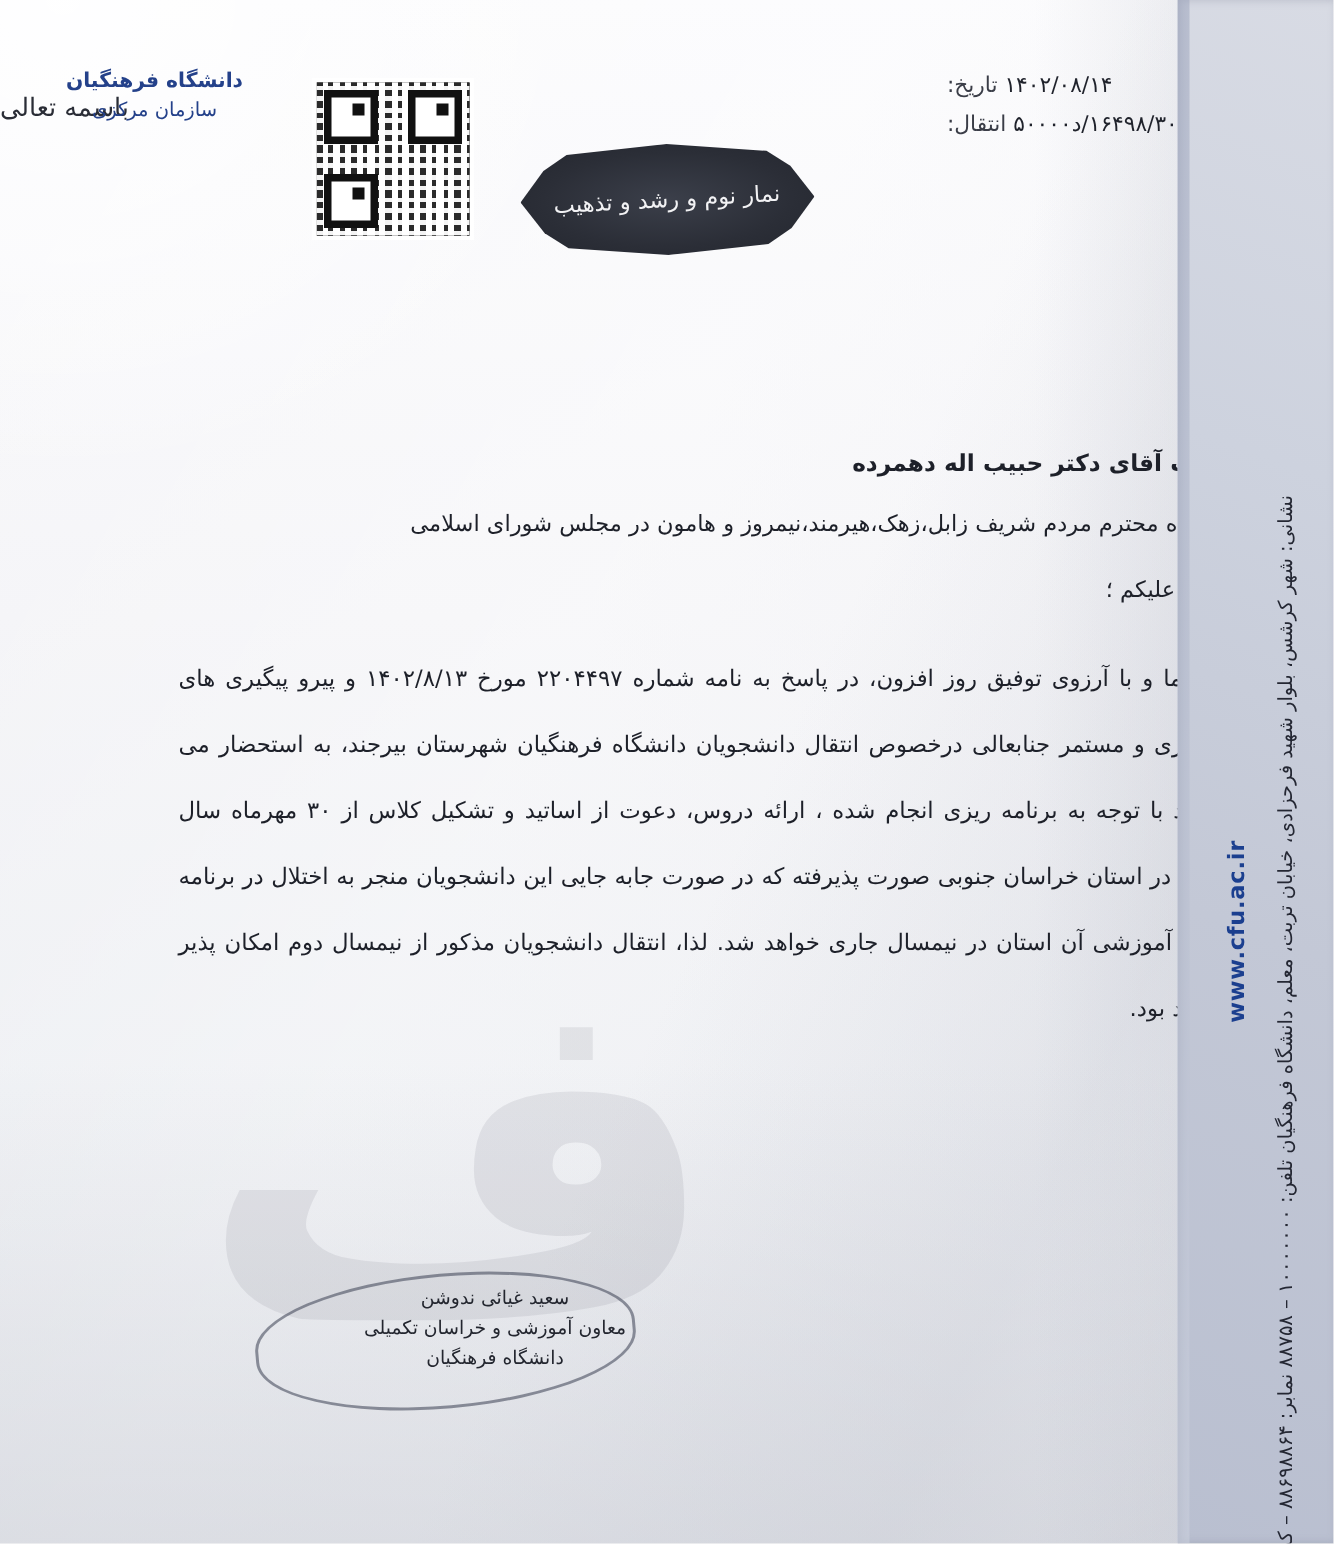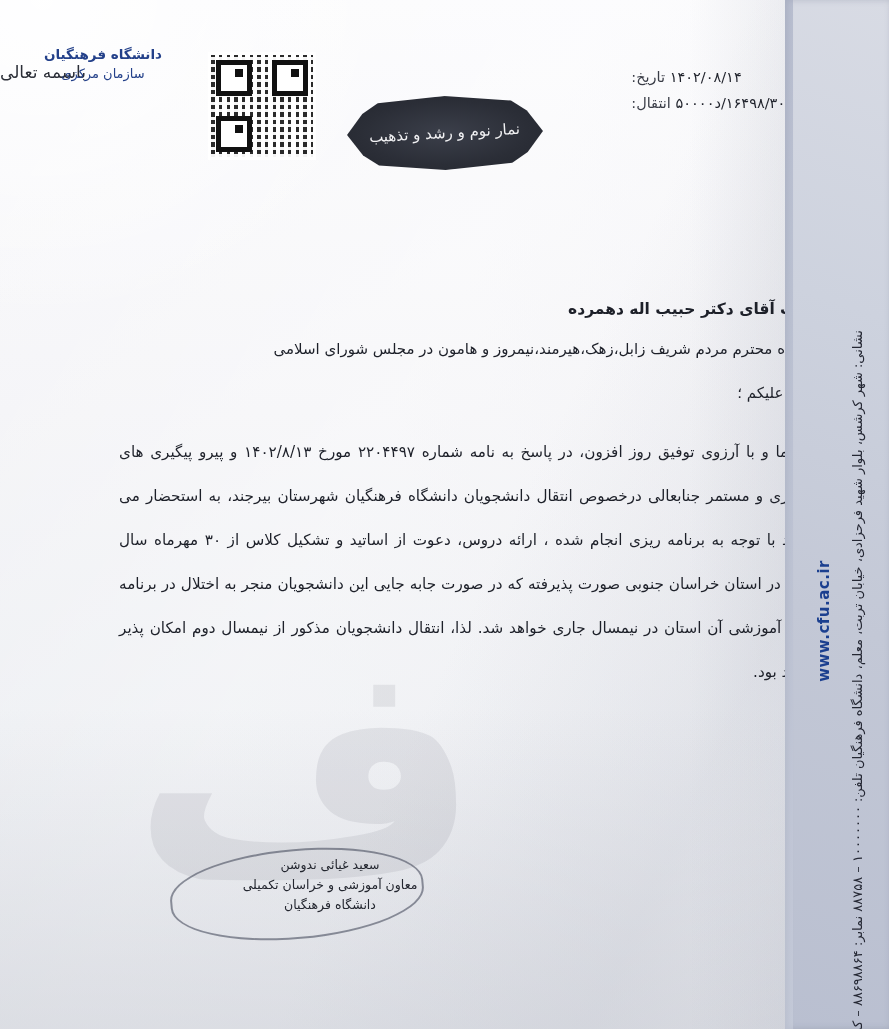--- a/index.html
+++ b/index.html
@@ -38,21 +38,20 @@
     font-size:300px;line-height:300px;font-weight:bold;
     font-family:"DejaVu Sans", sans-serif;
   }
 
   
   .meta{
     position:absolute;top:44px;right:96px;
     text-align:left;direction:rtl;
     color:#2c2f38;font-size:14.5px;line-height:26px;
     letter-spacing:.2px;
-    margin-top:20px;
   }
   .meta .row{white-space:nowrap;}
   .meta .lbl{color:#3a3d47;}
   .meta .val{color:#1f222b;}
 
   .basmala{
     position:absolute;top:62px;left:0;right:0;text-align:left;
     color:#2a2d36;font-size:17px;
   }
   .basmala .sub{

